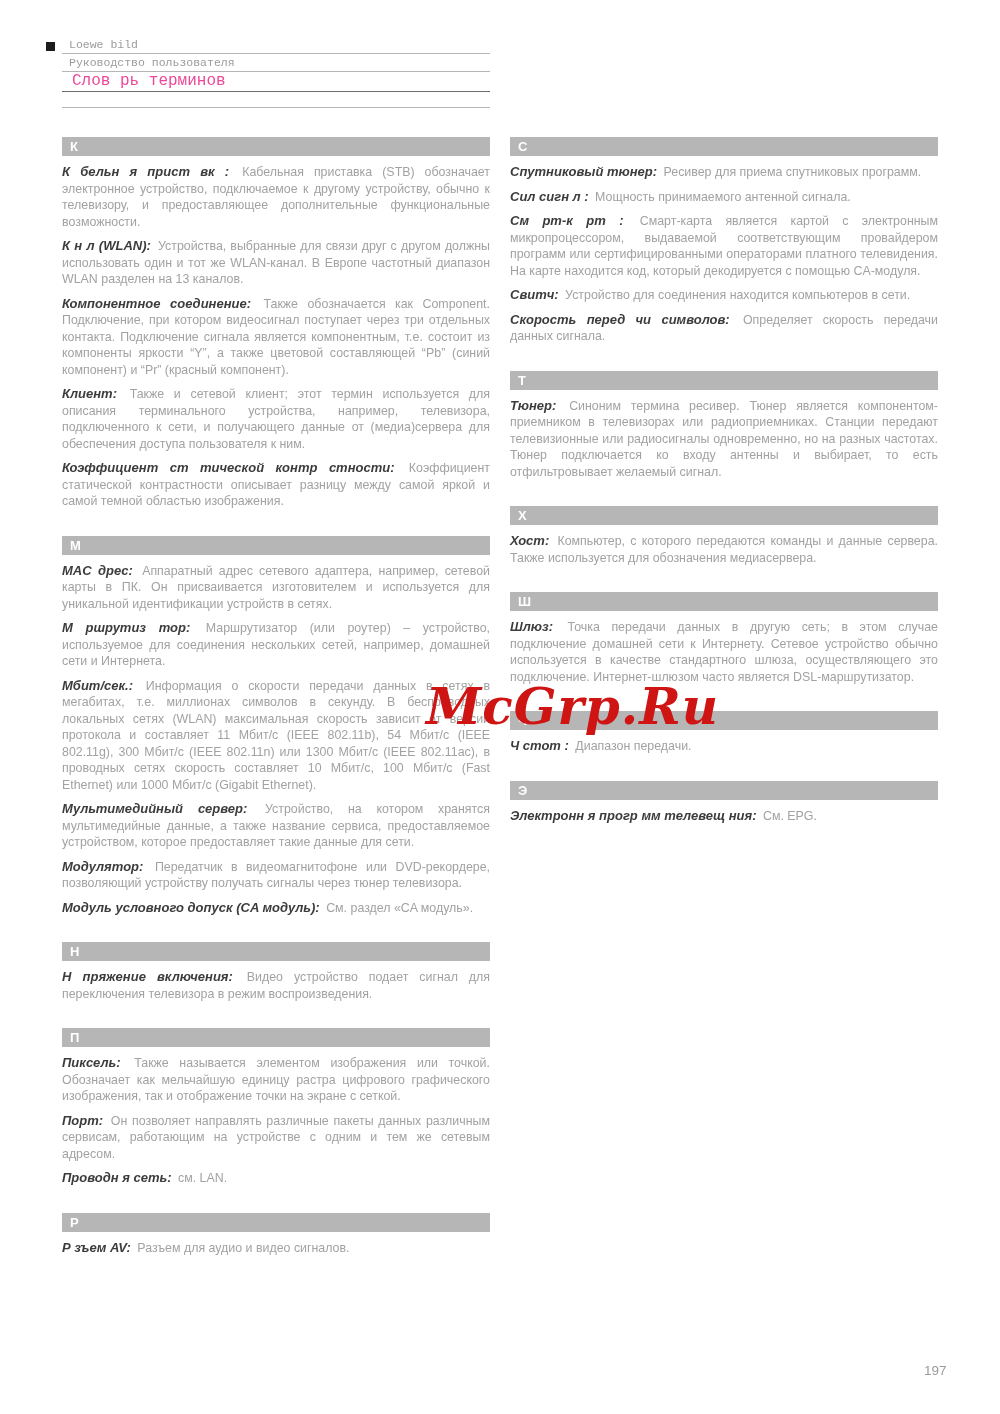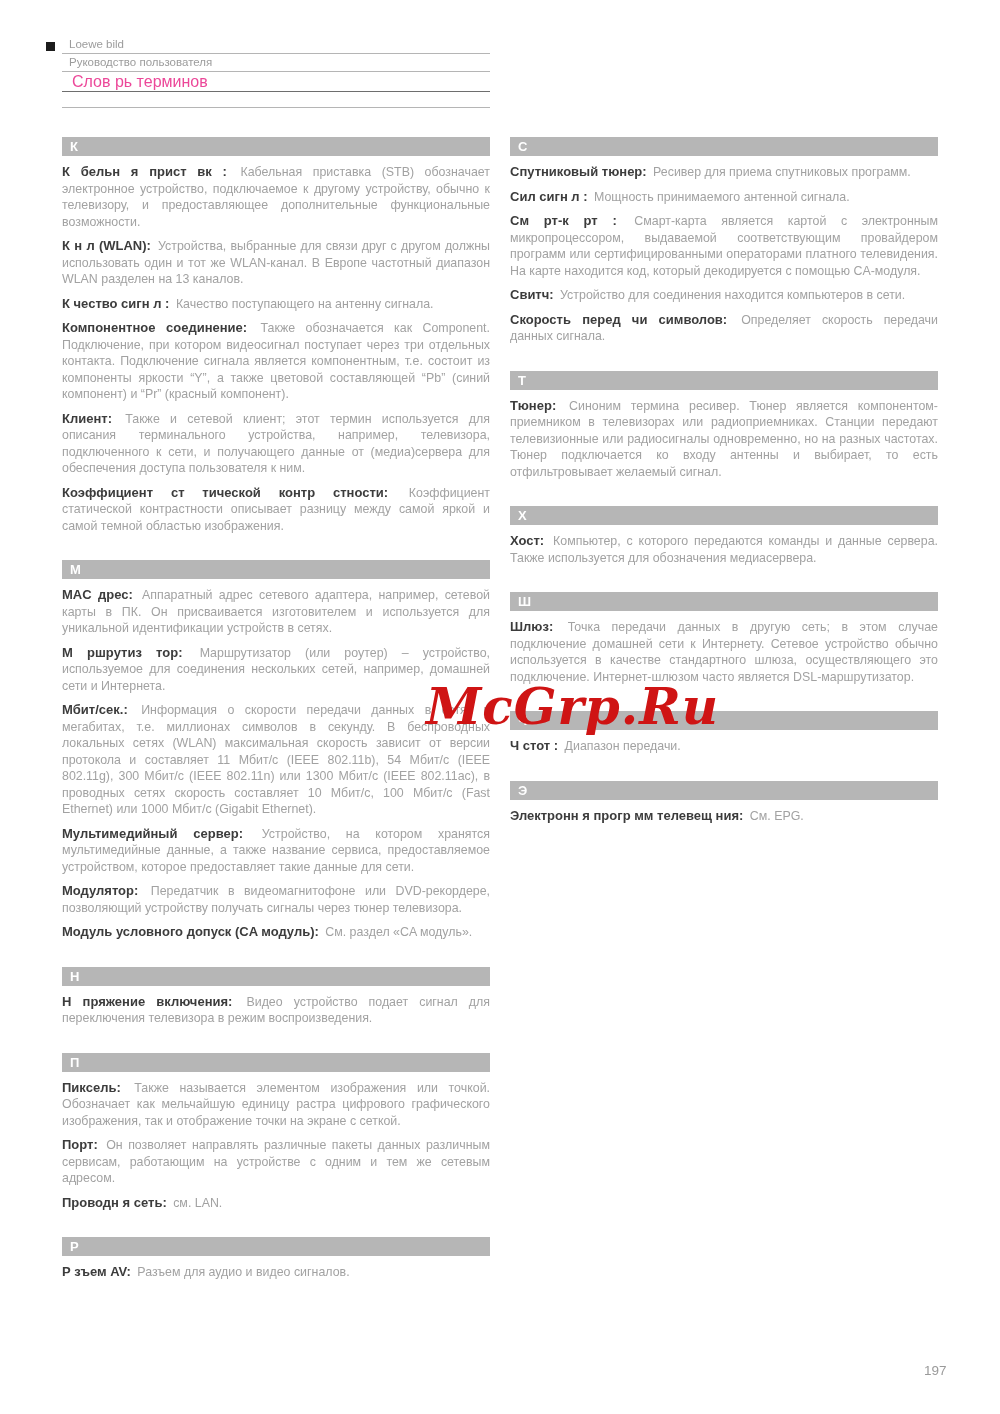--- a/index.html
+++ b/index.html
@@ -6,21 +6,21 @@
   .page {
     position:relative; width:1000px; height:1414px; margin:0 auto;
     background:#ffffff; overflow:hidden;
     font-family:"Liberation Sans", sans-serif;
   }
   
   .header-square {
     position:absolute; left:46px; top:42px; width:9px; height:9px;
     background:#1c1c1c;
   }
-  .header { position:absolute; left:62px; top:36px; width:428px; }
+  .header { position:absolute; left:62px; top:36px; width:428px;font-family:Liberation Mono, monospace; }
   .h-row {
     padding:2px 0 2px 7px; font-size:11.5px; line-height:13px;
     color:#9c9c9c; border-bottom:1px solid #b5b5b5;
   }
   .h-row.chapter {
     color:#ec4899; font-size:16px; line-height:15px;
     border-bottom:1.5px solid #6e6e6e; padding-left:10px;
   }
   .h-rule { height:15px; border-bottom:1px solid #b5b5b5; }
   
@@ -33,21 +33,21 @@
   .section + .section { margin-top:26px; }
   .section-bar {
     background:#b6b6b6; color:#ffffff; font-weight:bold;
     font-size:13px; line-height:15px; padding:2px 0 2px 8px;
   }
   p.entry {
     margin:8px 0; text-align:justify;
     font-size:12.4px; line-height:16.5px; color:#a2a2a2;
   }
   p.entry .term {
-    color:#3c3c3c; font-weight:bold; padding-right:3px; font-size:13px;
+    color:#3c3c3c; font-weight:bold; padding-right:3px; font-size:13px;font-style:italic;
   }
   
   .watermark {
     position:absolute; left:402px; top:681px; z-index:5;
     font-family:"DejaVu Serif", serif; font-style:italic; font-weight:bold;
     font-size:50px; line-height:52px; color:#cf1414; letter-spacing:1px;
     pointer-events:none;
     margin-left:24px;
   }
   .page-number {
@@ -70,21 +70,20 @@
   </div>
 
   <div class="columns">
 
     <div class="col">
 
       <div class="section">
         <div class="section-bar">К</div>
         <p class="entry"><b class="term">К бельн я прист вк :</b> <span class="desc">Кабельная приставка (STB) обозначает электронное устройство, подключаемое к другому устройству, обычно к телевизору, и предоставляющее дополнительные функциональные возможности.</span></p>
         <p class="entry"><b class="term">К н л (WLAN):</b> <span class="desc">Устройства, выбранные для связи друг с другом должны использовать один и тот же WLAN-канал. В Европе частотный диапазон WLAN разделен на 13 каналов.</span></p>
-        <p class="entry"><b class="term">К чество сигн л :</b> <span class="desc">Качество поступающего на антенну сигнала.</span></p>
         <p class="entry"><b class="term">Компонентное соединение:</b> <span class="desc">Также обозначается как Component. Подключение, при котором видеосигнал поступает через три отдельных контакта. Подключение сигнала является компонентным, т.е. состоит из компоненты яркости “Y”, а также цветовой составляющей “Pb” (синий компонент) и “Pr” (красный компонент).</span></p>
         <p class="entry"><b class="term">Клиент:</b> <span class="desc">Также и сетевой клиент; этот термин используется для описания терминального устройства, например, телевизора, подключенного к сети, и получающего данные от (медиа)сервера для обеспечения доступа пользователя к ним.</span></p>
         <p class="entry"><b class="term">Коэффициент ст тической контр стности:</b> <span class="desc">Коэффициент статической контрастности описывает разницу между самой яркой и самой темной областью изображения.</span></p>
       </div>
 
       <div class="section">
         <div class="section-bar">М</div>
         <p class="entry"><b class="term">MAC  дрес:</b> <span class="desc">Аппаратный адрес сетевого адаптера, например, сетевой карты в ПК. Он присваивается изготовителем и используется для уникальной идентификации устройств в сетях.</span></p>
         <p class="entry"><b class="term">М ршрутиз тор:</b> <span class="desc">Маршрутизатор (или роутер) – устройство, используемое для соединения нескольких сетей, например, домашней сети и Интернета.</span></p>
         <p class="entry"><b class="term">Мбит/сек.:</b> <span class="desc">Информация о скорости передачи данных в сетях в мегабитах, т.е. миллионах символов в секунду. В беспроводных локальных сетях (WLAN) максимальная скорость зависит от версии протокола и составляет 11 Мбит/c (IEEE 802.11b), 54 Мбит/c (IEEE 802.11g), 300 Мбит/c (IEEE 802.11n) или 1300 Мбит/c (IEEE 802.11ac), в проводных сетях скорость составляет 10 Мбит/c, 100 Мбит/c (Fast Ethernet) или 1000 Мбит/c (Gigabit Ethernet).</span></p>

